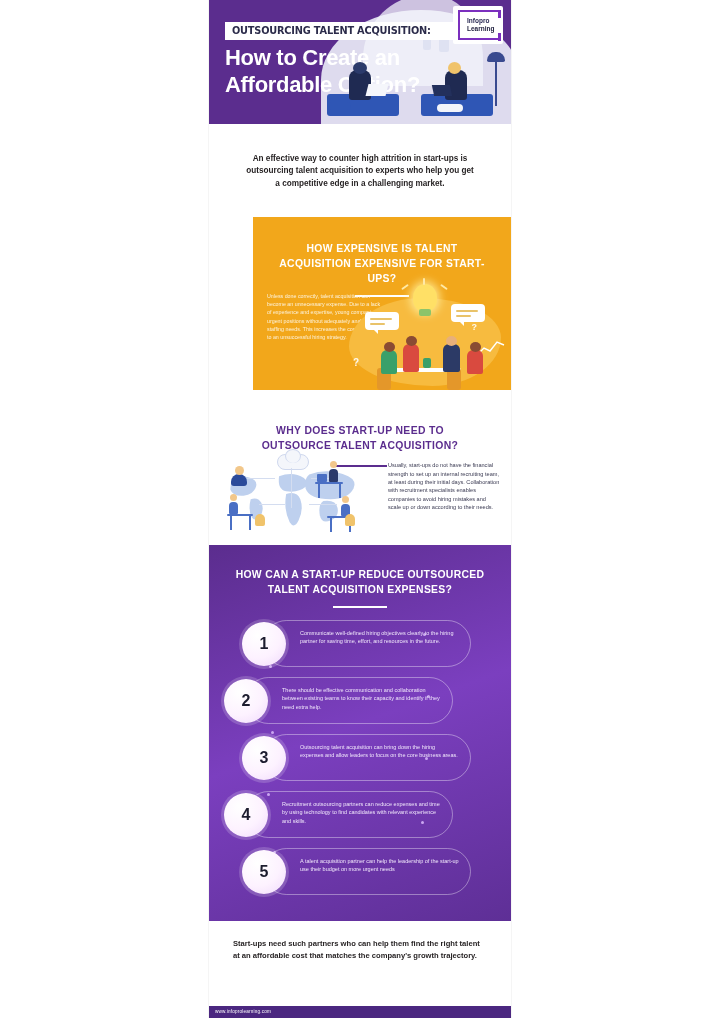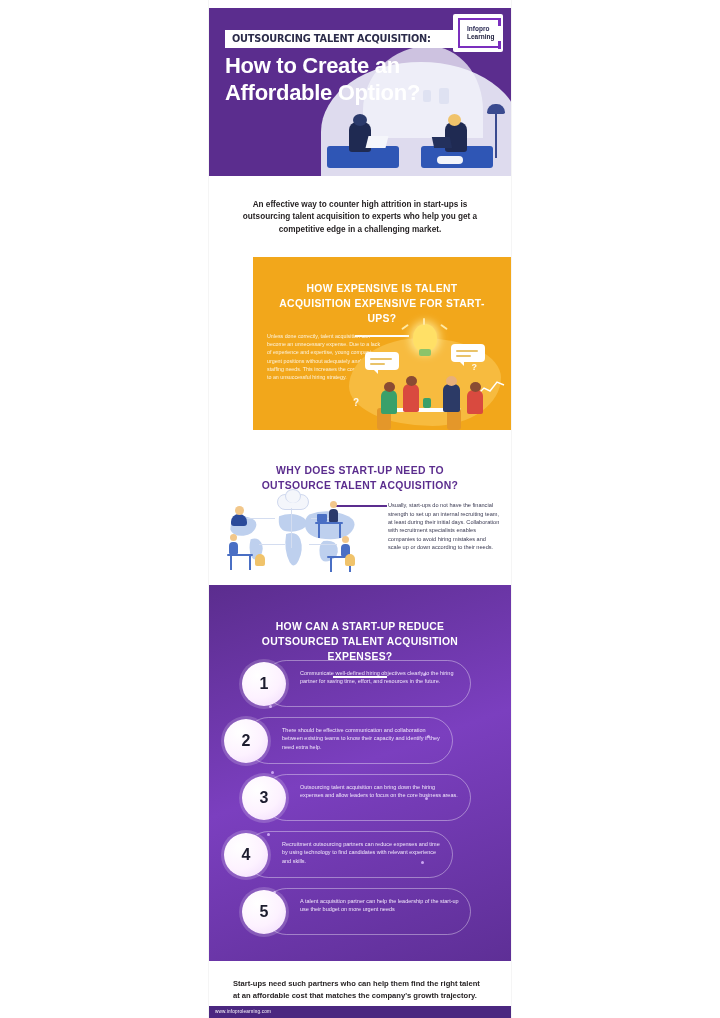--- a/index.html
+++ b/index.html
@@ -7,21 +7,21 @@
     width:720px;height:1018px;
     background:#ffffff;
     font-family:"Liberation Sans", sans-serif;
     overflow:hidden;
   }
   .page{position:relative;width:720px;height:1018px;background:#fff;}
   .sheet{position:absolute;left:209px;top:0;width:302px;height:1018px;background:#ffffff;
          box-shadow:0 0 0 1px rgba(0,0,0,0.04);}
 
   
-  .hero{position:relative;height:168px;background:#5b2d8e;overflow:hidden;margin-top:8px;}
+  .hero{position:relative;height:124px;background:#5b2d8e;overflow:hidden;}
   .hero-bg-blob{position:absolute;right:-10px;bottom:-6px;width:200px;height:120px;
       background:#e9eaf6;border-radius:60% 60% 0 0 / 70% 70% 0 0;opacity:.92;}
   .hero-bg-blob2{position:absolute;right:28px;bottom:38px;width:120px;height:92px;
       background:#f3f4fb;border-radius:55% 45% 0 0 / 70% 70% 0 0;opacity:.75;}
   .hero-win{position:absolute;background:#dfe2f2;border-radius:2px;}
   .eyebrow{position:absolute;left:16px;top:22px;background:#ffffff;padding:3px 7px 4px 7px;}
   .eyebrow span{font-family:"DejaVu Sans", sans-serif;font-weight:bold;font-size:10.5px;
       letter-spacing:-0.2px;color:#2b2b4a;display:block;line-height:1;
       transform:scaleX(0.93);transform-origin:left center;}
   .hero-title{position:absolute;left:16px;top:44px;width:220px;color:#fff;
@@ -37,21 +37,21 @@
   .logo-text .t1{color:#2b2b55;}
   
   .ill-sofa{position:absolute;background:#2f56b5;border-radius:3px;}
   .ill-person{position:absolute;}
   .ill-lamp{position:absolute;right:14px;bottom:18px;width:2px;height:46px;background:#3a4a8f;}
   .ill-lamp-head{position:absolute;right:6px;bottom:62px;width:18px;height:10px;
       background:#3a4a8f;border-radius:9px 9px 2px 2px;}
 
   
   .intro{padding:17px 22px 15px 22px;text-align:center;}
-  .intro p{margin:6px;font-size:8.2px;line-height:12.4px;font-weight:bold;color:#231f20;}
+  .intro p{margin:12px;font-size:8.2px;line-height:12.4px;font-weight:bold;color:#231f20;}
 
   
   .yellow{position:relative;background:#f2a71b;height:173px;overflow:hidden;margin-left:44px;}
   .yellow h2{margin:0;padding:24px 26px 0 26px;text-align:center;color:#ffffff;
       font-size:10.4px;line-height:15px;font-weight:bold;letter-spacing:.35px;}
   .rule{width:54px;height:2px;background:#ffffff;margin:9px auto 0 auto;}
   .rule.purple{background:#5b2d8e;}
   .yellow-body{position:absolute;left:14px;top:75px;width:118px;
       font-size:5.3px;line-height:8.1px;color:#fdf3dc;}
   .yellow-ill{position:absolute;right:0;bottom:0;width:172px;height:108px;}
@@ -84,21 +84,21 @@
       background:#f4f6fb;border-radius:50%;border:1px solid #cfd8ee;border-bottom:none;}
   .mapdot{position:absolute;background:#bed0ee;border-radius:3px;}
   .conn{position:absolute;background:#d4ddf0;}
   .desk{position:absolute;}
   .desk-top{position:absolute;height:2px;background:#4a6fc4;border-radius:1px;}
   .desk-leg{position:absolute;width:1.5px;background:#4a6fc4;}
 
   
   .steps{position:relative;background:linear-gradient(160deg,#5b2d8e 0%,#7b3fbf 48%,#5e2f96 100%);
       height:376px;overflow:hidden;}
-  .steps h2{margin:12px;padding:22px 22px 0 22px;text-align:center;color:#ffffff;
+  .steps h2{margin:0;padding:22px 22px 0 22px;text-align:center;color:#ffffff;
       font-size:10.4px;line-height:15px;font-weight:bold;letter-spacing:.3px;}
   .step{position:absolute;left:54px;width:208px;height:47px;
       border:1px solid rgba(255,255,255,.38);border-radius:24px;box-sizing:border-box;}
   .step.even{left:36px;}
   .step-num{position:absolute;left:-22px;top:1px;width:44px;height:44px;border-radius:50%;
       background:radial-gradient(circle at 35% 30%,#ffffff 0%,#fdf2ff 55%,#efd9fb 100%);
       box-shadow:0 0 0 3px rgba(255,255,255,.18);
       display:flex;align-items:center;justify-content:center;
       font-size:16px;font-weight:bold;color:#1c1c2e;}
   .step-txt{position:absolute;left:36px;top:8px;width:160px;

